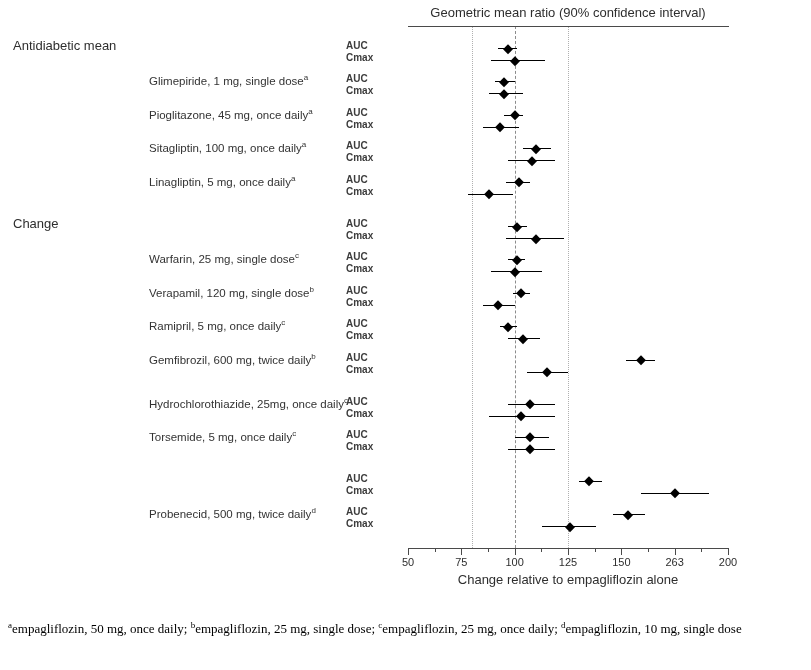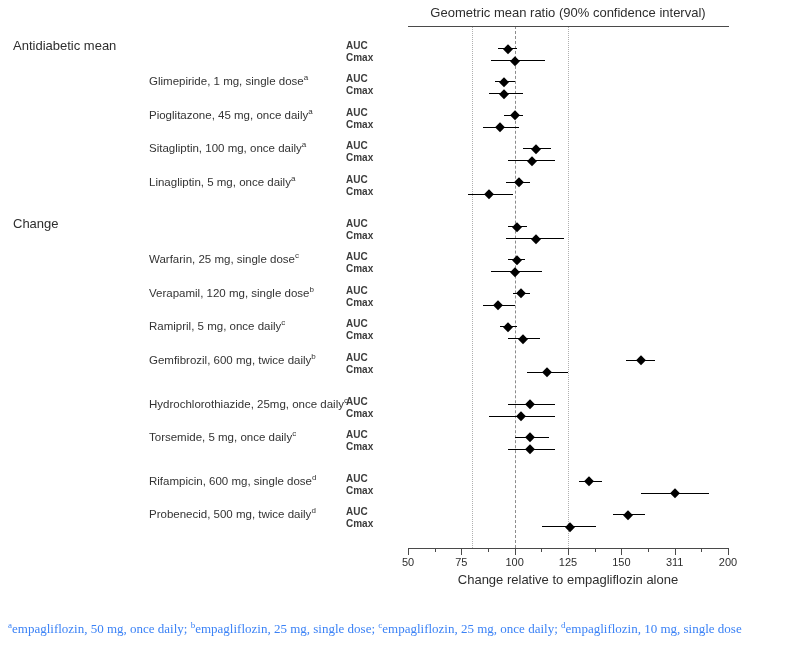--- a/index.html
+++ b/index.html
@@ -13,21 +13,21 @@
   .drug-label sup{font-size:8px;}
   .metric-label{left:346px;font-size:10px;font-weight:bold;line-height:11px;color:#3c3c3c;white-space:nowrap;}
   .frame-line{height:1px;background:#4a4a4a;}
   .ref-dashed{width:0;border-left:1px dashed #8c8c8c;}
   .ref-dotted{width:0;border-left:1px dotted #b0b0b0;}
   .tick{width:1px;background:#4a4a4a;}
   .tick-label{width:40px;text-align:center;font-size:11px;color:#2e2e2e;}
   .ci-line{height:1px;background:#000;}
   .diamond{width:6.6px;height:6.6px;background:#000;transform:translate(-50%,-50%) rotate(45deg);}
   .footnote{left:8px;width:798px;top:616px;font-family:"Liberation Serif",serif;
-            font-size:13px;line-height:18px;color:#3b82f6;}
+            font-size:13px;line-height:18px;color:#000000;}
   .footnote sup{font-size:9px;}
 </style>
 </head>
 <body>
 
 <div class="canvas">
   <div class="abs plot-title">Geometric mean ratio (90% confidence interval)</div>
   <div id="plot-area" class="abs" style="left:0;top:0;width:811px;height:670px;">
       <div class="abs ref-dotted" style="left: 472px; top: 26px; height: 522px;"></div>
       <div class="abs ref-dashed" style="left: 514.667px; top: 26px; height: 522px;"></div>
@@ -43,21 +43,21 @@
       <div class="abs tick" style="left: 514.667px; top: 549px; height: 6px;"></div>
       <div class="abs tick-label" style="left: 494.667px; top: 556px;">100</div>
       <div class="abs tick" style="left: 541.333px; top: 549px; height: 3px;"></div>
       <div class="abs tick" style="left: 568px; top: 549px; height: 6px;"></div>
       <div class="abs tick-label" style="left: 548px; top: 556px;">125</div>
       <div class="abs tick" style="left: 594.667px; top: 549px; height: 3px;"></div>
       <div class="abs tick" style="left: 621.333px; top: 549px; height: 6px;"></div>
       <div class="abs tick-label" style="left: 601.333px; top: 556px;">150</div>
       <div class="abs tick" style="left: 648px; top: 549px; height: 3px;"></div>
       <div class="abs tick" style="left: 674.667px; top: 549px; height: 6px;"></div>
-      <div class="abs tick-label" style="left: 654.667px; top: 556px;">311</div>
+      <div class="abs tick-label" style="left: 654.667px; top: 556px;">263</div>
       <div class="abs tick" style="left: 701.333px; top: 549px; height: 3px;"></div>
       <div class="abs tick" style="left: 728px; top: 549px; height: 6px;"></div>
       <div class="abs tick-label" style="left: 708px; top: 556px;">200</div>
       <div class="abs group-label" style="top: 38.5px;">Antidiabetic mean</div>
       <div class="abs metric-label" style="top: 40px;">AUC</div>
       <div class="abs ci-line" style="left: 497.6px; top: 48px; width: 19.2px;"></div>
       <div class="abs diamond" style="left: 508.267px; top: 48.5px;"></div>
       <div class="abs metric-label" style="top: 52px;">Cmax</div>
       <div class="abs ci-line" style="left: 491.2px; top: 60px; width: 53.3333px;"></div>
       <div class="abs diamond" style="left: 514.667px; top: 60.5px;"></div>
@@ -131,21 +131,20 @@
       <div class="abs metric-label" style="top: 407.5px;">Cmax</div>
       <div class="abs ci-line" style="left: 489.067px; top: 415.5px; width: 66.1333px;"></div>
       <div class="abs diamond" style="left: 521.067px; top: 416px;"></div>
       <div class="abs drug-label" style="top: 427.9px;">Torsemide, 5 mg, once daily<sup>c</sup></div>
       <div class="abs metric-label" style="top: 428.9px;">AUC</div>
       <div class="abs ci-line" style="left: 514.667px; top: 436.9px; width: 34.1333px;"></div>
       <div class="abs diamond" style="left: 529.6px; top: 437.4px;"></div>
       <div class="abs metric-label" style="top: 440.9px;">Cmax</div>
       <div class="abs ci-line" style="left: 508.267px; top: 448.9px; width: 46.9333px;"></div>
       <div class="abs diamond" style="left: 529.6px; top: 449.4px;"></div>
-      <div class="abs drug-label" style="top: 471.8px;">Rifampicin, 600 mg, single dose<sup>d</sup></div>
       <div class="abs metric-label" style="top: 472.8px;">AUC</div>
       <div class="abs ci-line" style="left: 578.667px; top: 480.8px; width: 23.4667px;"></div>
       <div class="abs diamond" style="left: 589.333px; top: 481.3px;"></div>
       <div class="abs metric-label" style="top: 484.8px;">Cmax</div>
       <div class="abs ci-line" style="left: 640.533px; top: 492.8px; width: 68.2667px;"></div>
       <div class="abs diamond" style="left: 674.667px; top: 493.3px;"></div>
       <div class="abs drug-label" style="top: 505.2px;">Probenecid, 500 mg, twice daily<sup>d</sup></div>
       <div class="abs metric-label" style="top: 506.2px;">AUC</div>
       <div class="abs ci-line" style="left: 612.8px; top: 514.2px; width: 32px;"></div>
       <div class="abs diamond" style="left: 627.733px; top: 514.7px;"></div>

